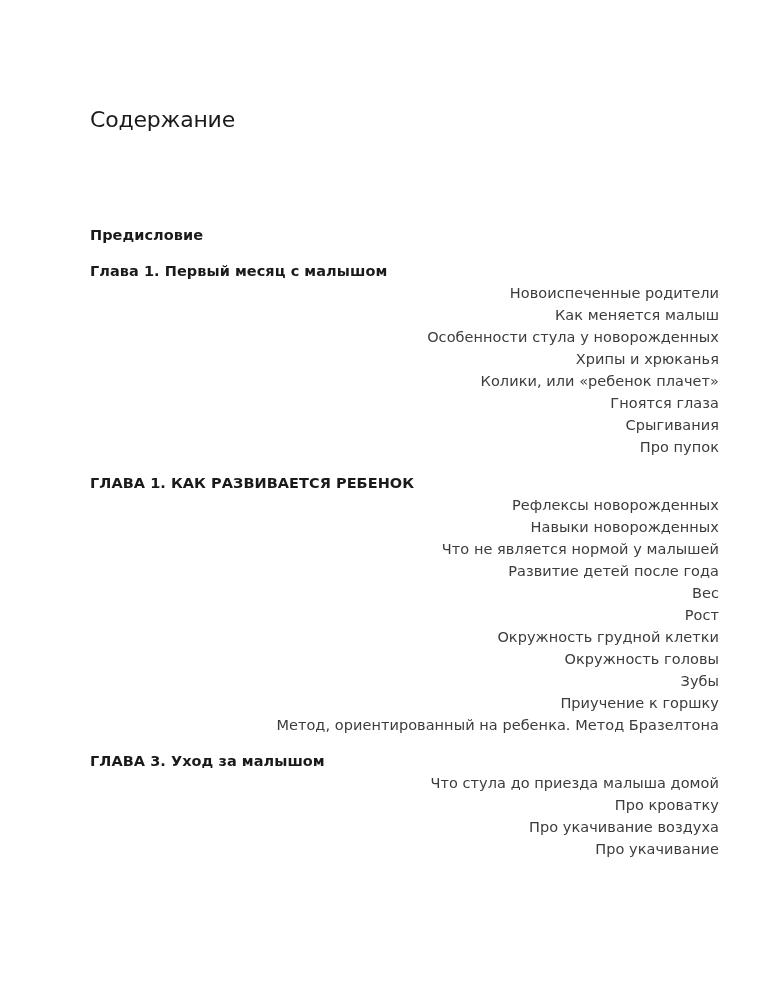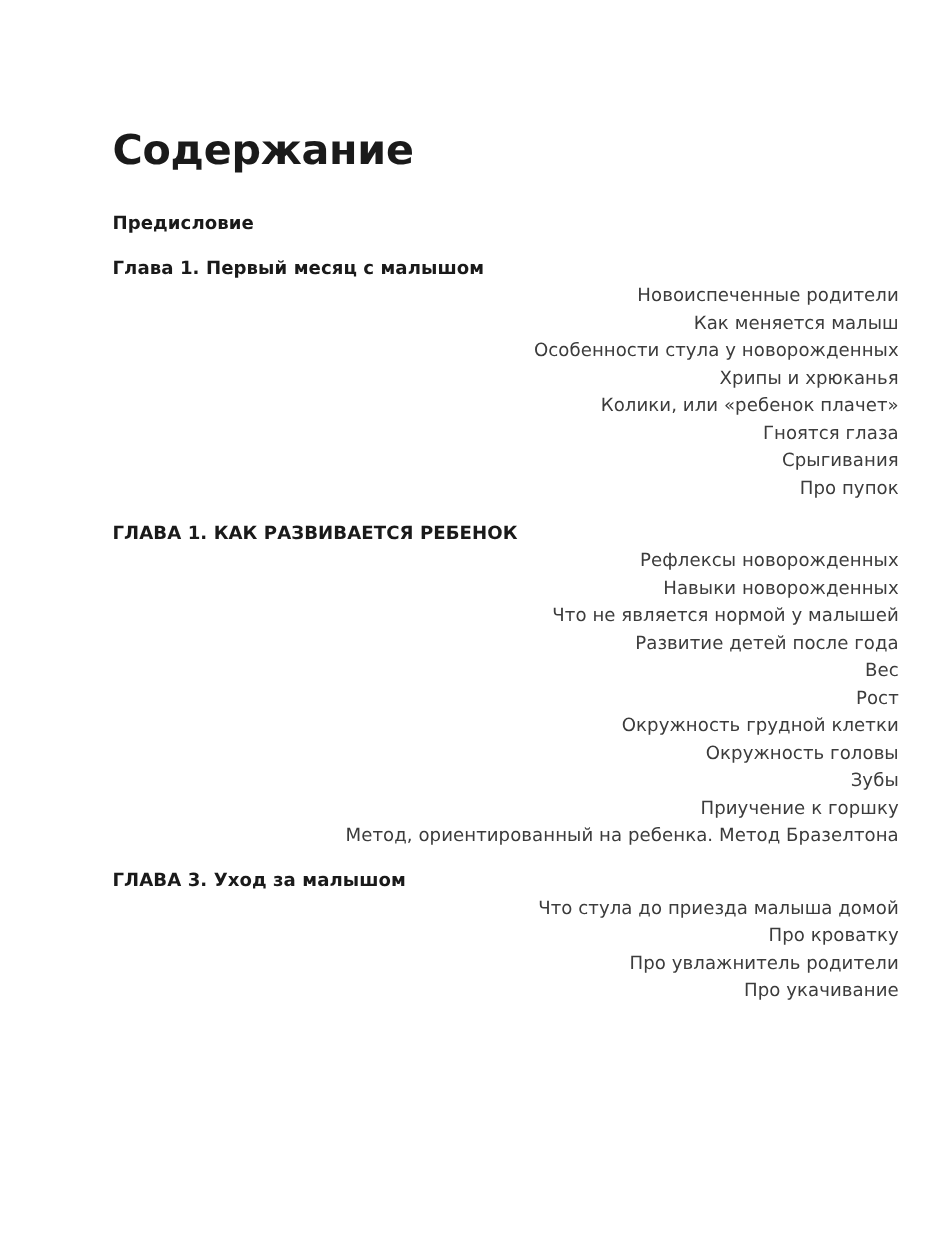--- a/index.html
+++ b/index.html
@@ -25,30 +25,30 @@
   }
 
   .toc {
     position: absolute;
     left: 90px;
     top: 104px;
     right: 40px;
   }
 
   .toc-title {
-    font-size: 33px;
-    font-weight: bold;
+    font-size: 22px;
+    font-weight: normal;
     color: #1a1a1a;
     letter-spacing: -0.2px;
     line-height: 32px;
     margin: 0 0 0 0;
   }
 
   .toc-entries {
-    margin-top: 32px;
+    margin-top: 88px;
   }
 
   .entry {
     line-height: 22px;
     white-space: nowrap;
   }
 
   
   .entry.level-1 {
     font-size: 14.5px;
@@ -101,19 +101,19 @@
         <div class="entry level-2">Вес</div>
         <div class="entry level-2">Рост</div>
         <div class="entry level-2">Окружность грудной клетки</div>
         <div class="entry level-2">Окружность головы</div>
         <div class="entry level-2">Зубы</div>
         <div class="entry level-2">Приучение к горшку</div>
         <div class="entry level-2">Метод, ориентированный на ребенка. Метод Бразелтона</div>
         <div class="entry level-1 group-start">ГЛАВА 3. Уход за малышом</div>
         <div class="entry level-2">Что стула до приезда малыша домой</div>
         <div class="entry level-2">Про кроватку</div>
-        <div class="entry level-2">Про увлажнитель родители</div>
+        <div class="entry level-2">Про укачивание воздуха</div>
         <div class="entry level-2">Про укачивание</div>
       </div>
 
   </div>
 
 </div>
 
 </body></html>

